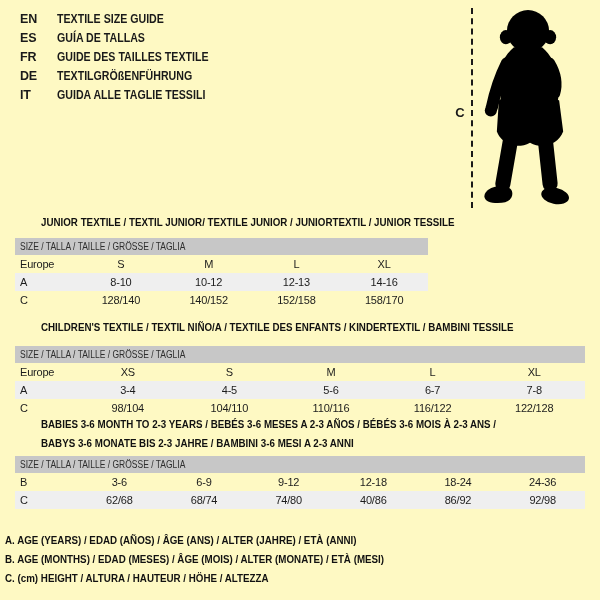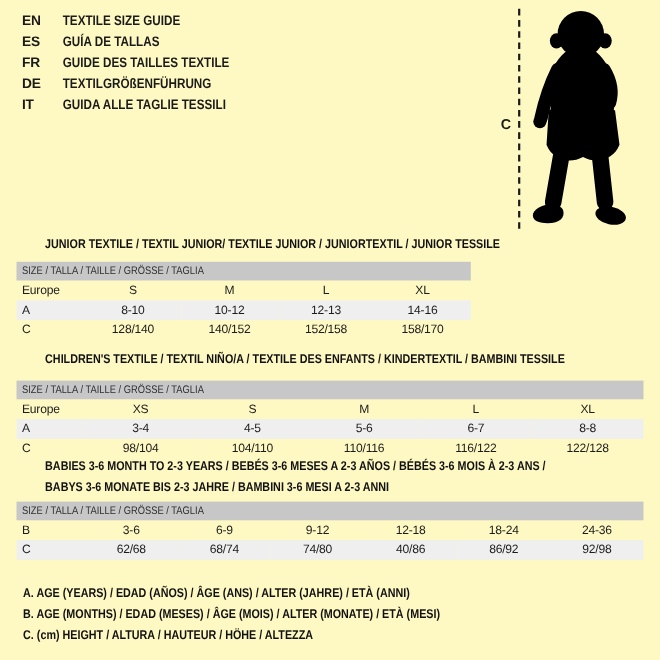--- a/index.html
+++ b/index.html
@@ -36,21 +36,21 @@
   .size-table th.bar { background:var(--bar,#c7c7c7); font-weight:normal; text-align:left;
                        height:17px; padding:0 0 0 5px; font-size:10px; color:#2e2e2e; }
   .size-table td { height:18px; text-align:center; padding:0; letter-spacing:-0.2px; }
   .size-table td.rowlabel { text-align:left; padding-left:5px; }
   .size-table tbody tr:nth-child(even) { background:var(--alt,#efefef); }
   .table1 { left:15px; top:238px; width:413px; }
   .table2 { left:15px; top:346px; width:570px; }
   .table3 { left:15px; top:456px; width:570px; }
 
   
-  .footnotes { position:absolute; left:21px; top:534px; }
+  .footnotes { position:absolute; left:5px; top:534px; }
   .footnote { height:19px; font-size:11.5px; font-weight:bold; color:#111; }
 </style>
 </head>
 <body>
 
 <div class="page">
 
   <div class="lang-block">
     <div class="lang-row">
       <span class="lang-code">EN</span>
@@ -167,21 +167,21 @@
           <td>M</td>
           <td>L</td>
           <td>XL</td>
         </tr>
         <tr>
           <td class="rowlabel">A</td>
           <td>3-4</td>
           <td>4-5</td>
           <td>5-6</td>
           <td>6-7</td>
-          <td>8-8</td>
+          <td>7-8</td>
         </tr>
         <tr>
           <td class="rowlabel">C</td>
           <td>98/104</td>
           <td>104/110</td>
           <td>110/116</td>
           <td>116/122</td>
           <td>122/128</td>
         </tr>
       </tbody>

